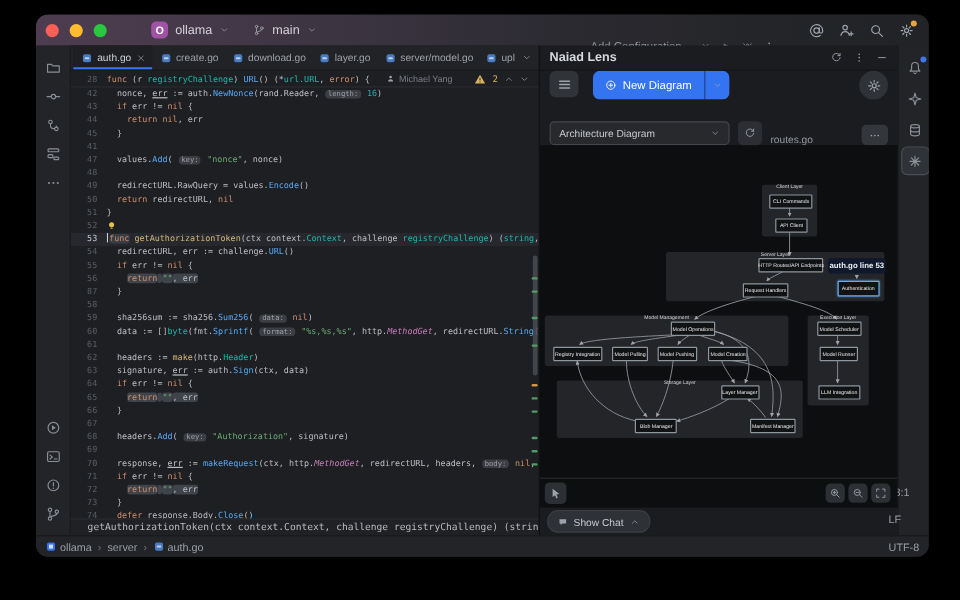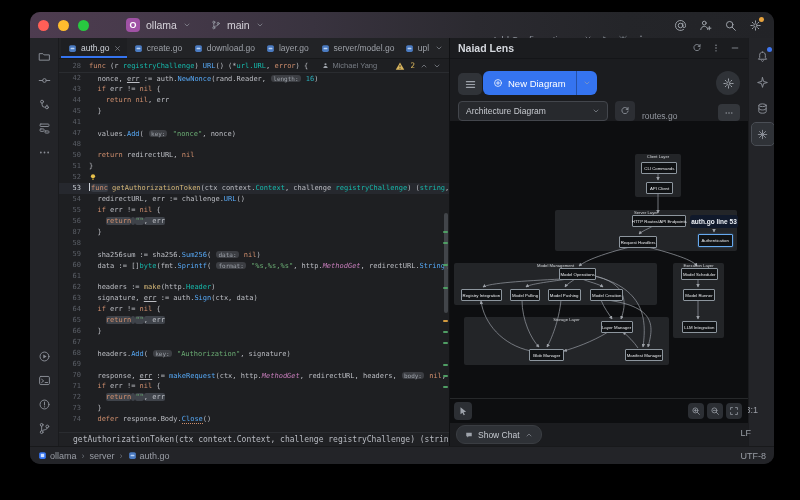--- a/index.html
+++ b/index.html
@@ -64,21 +64,21 @@
   .bulbic svg{width:8px;height:8px;}
   .scroll-thumb{position:absolute;right:1px;top:140px;width:4px;height:100px;background:#494c51;border-radius:2px;opacity:.85;}
   .tick{position:absolute;right:1px;width:5px;height:2px;border-radius:1px;}
   .tick.g{background:#4f9e64}.tick.o{background:#d29a3f}
   .sigbar{height:13px;flex:0 0 13px;border-top:1px solid #2a2c30;background:#202124;display:flex;align-items:center;padding-left:14px;font-family:"DejaVu Sans Mono",monospace;font-size:8px;color:#b8bbc2;white-space:nowrap;overflow:hidden;}
   
   .panel{width:298px;flex:0 0 298px;background:#1b1c1f;border-left:1px solid #101113;display:flex;flex-direction:column;}
   .p-head{height:20px;flex:0 0 20px;display:flex;align-items:center;padding:0 8px;gap:10px;border-bottom:1px solid #141518;}
   .p-title{font-size:10.5px;font-weight:bold;color:#d5d8de;}
   .p-head-right{margin-left:auto;display:flex;gap:9px;align-items:center;}
-  .p-toolbar{height:36px;flex:0 0 36px;display:flex;align-items:flex-end;padding:0 8px;gap:1px;}
+  .p-toolbar{height:36px;flex:0 0 36px;display:flex;align-items:flex-start;padding:0 8px;gap:12px;}
   .sq-btn{width:24px;height:22px;background:#303338;border-radius:5px;display:flex;align-items:center;justify-content:center;color:#c6cad1;}
   .nd-btn{display:flex;height:24px;border-radius:6px;overflow:hidden;}
   .nd-main{background:#3574f0;color:#fff;display:flex;align-items:center;gap:5px;padding:0 10px;font-size:9.5px;}
   .nd-main .ic{color:#fff;}
   .nd-chev{background:#3574f0;border-left:1px solid rgba(0,0,0,.3);width:20px;display:flex;align-items:center;justify-content:center;color:#fff;}
   .gear-btn{margin-left:auto;width:24px;height:24px;border-radius:50%;background:#2f3237;display:flex;align-items:center;justify-content:center;color:#c6cad1;}
   .p-selrow{height:26px;flex:0 0 26px;display:flex;align-items:flex-end;padding:0 8px;gap:7px;}
   .select{width:150px;height:20px;background:#27292d;border:1px solid #43464c;border-radius:4px;display:flex;align-items:center;padding:0 7px;font-size:8.5px;color:#c7cad0;box-sizing:border-box;}
   .select .ic{margin-left:auto;}
   .mini-btn{width:20px;height:20px;background:#2c2e33;border-radius:4px;display:flex;align-items:center;justify-content:center;color:#b9bdc4;}
@@ -382,20 +382,24 @@
           </div>
           <div class="line">
             <span class="gut">47</span>
             <span class="ltx"><span class="tk-p">  values.</span><span class="tk-f">Add</span><span class="tk-p">( </span><span class="chip">key:</span><span class="tk-p"> </span><span class="tk-s">"nonce"</span><span class="tk-p">, nonce)</span></span>
           </div>
           <div class="line">
             <span class="gut">48</span>
             <span class="ltx"></span>
           </div>
           <div class="line">
+            <span class="gut">49</span>
+            <span class="ltx"><span class="tk-p">  redirectURL.RawQuery = values.</span><span class="tk-f">Encode</span><span class="tk-p">()</span></span>
+          </div>
+          <div class="line">
             <span class="gut">50</span>
             <span class="ltx"><span class="tk-p">  </span><span class="tk-k">return</span><span class="tk-p"> redirectURL, </span><span class="tk-k">nil</span></span>
           </div>
           <div class="line">
             <span class="gut">51</span>
             <span class="ltx"><span class="tk-p">}</span></span>
           </div>
           <div class="line">
             <span class="gut">52</span>
             <span class="ltx"><span class="bulbic"><svg viewBox="0 0 16 16">

